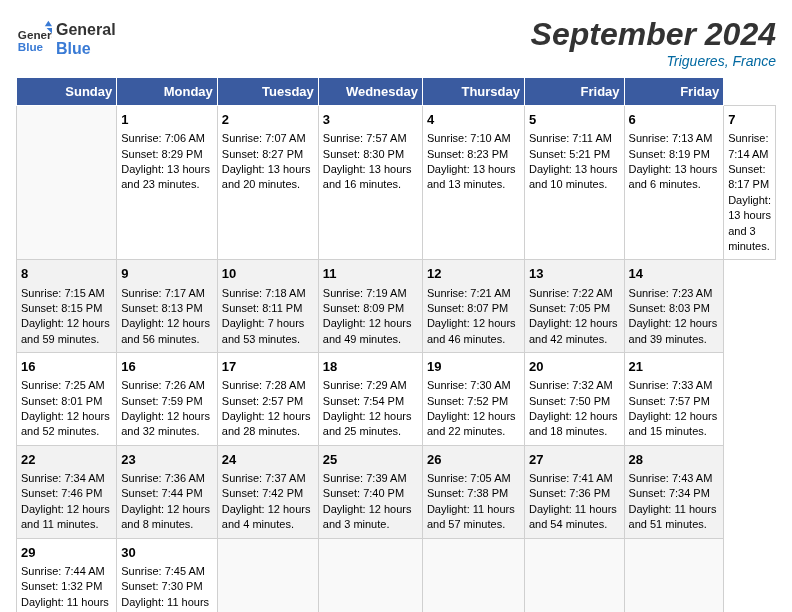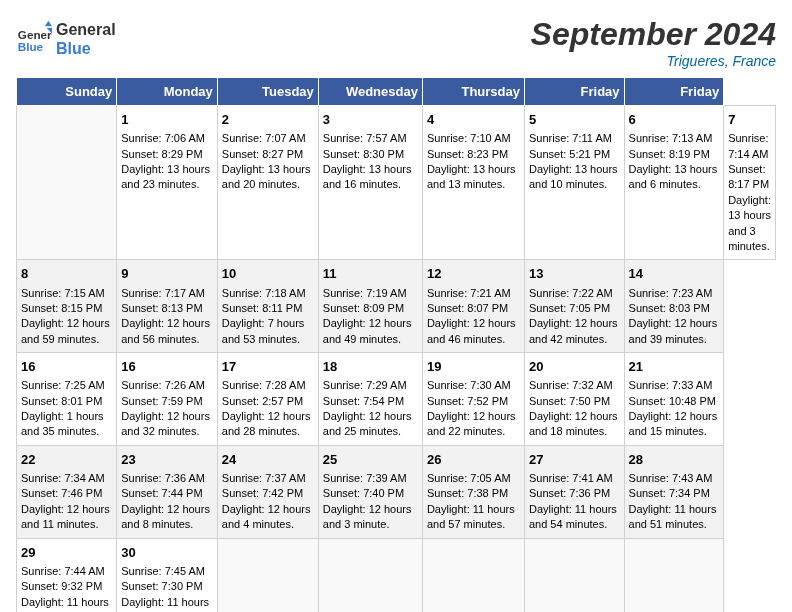--- a/index.html
+++ b/index.html
@@ -123,39 +123,39 @@
       <tr>
         <td><span class="day-num">8</span><span>Sunrise: 7:15 AM</span><br><span>Sunset: 8:15 PM</span><br><span>Daylight: 12 hours and 59 minutes.</span></td>
         <td><span class="day-num">9</span><span>Sunrise: 7:17 AM</span><br><span>Sunset: 8:13 PM</span><br><span>Daylight: 12 hours and 56 minutes.</span></td>
         <td><span class="day-num">10</span><span>Sunrise: 7:18 AM</span><br><span>Sunset: 8:11 PM</span><br><span>Daylight: 7 hours and 53 minutes.</span></td>
         <td><span class="day-num">11</span><span>Sunrise: 7:19 AM</span><br><span>Sunset: 8:09 PM</span><br><span>Daylight: 12 hours and 49 minutes.</span></td>
         <td><span class="day-num">12</span><span>Sunrise: 7:21 AM</span><br><span>Sunset: 8:07 PM</span><br><span>Daylight: 12 hours and 46 minutes.</span></td>
         <td><span class="day-num">13</span><span>Sunrise: 7:22 AM</span><br><span>Sunset: 7:05 PM</span><br><span>Daylight: 12 hours and 42 minutes.</span></td>
         <td><span class="day-num">14</span><span>Sunrise: 7:23 AM</span><br><span>Sunset: 8:03 PM</span><br><span>Daylight: 12 hours and 39 minutes.</span></td>
       </tr>
       <tr>
-        <td><span class="day-num">16</span><span>Sunrise: 7:25 AM</span><br><span>Sunset: 8:01 PM</span><br><span>Daylight: 1 hours and 35 minutes.</span></td>
+        <td><span class="day-num">16</span><span>Sunrise: 7:25 AM</span><br><span>Sunset: 8:01 PM</span><br><span>Daylight: 12 hours and 52 minutes.</span></td>
         <td><span class="day-num">16</span><span>Sunrise: 7:26 AM</span><br><span>Sunset: 7:59 PM</span><br><span>Daylight: 12 hours and 32 minutes.</span></td>
         <td><span class="day-num">17</span><span>Sunrise: 7:28 AM</span><br><span>Sunset: 2:57 PM</span><br><span>Daylight: 12 hours and 28 minutes.</span></td>
         <td><span class="day-num">18</span><span>Sunrise: 7:29 AM</span><br><span>Sunset: 7:54 PM</span><br><span>Daylight: 12 hours and 25 minutes.</span></td>
         <td><span class="day-num">19</span><span>Sunrise: 7:30 AM</span><br><span>Sunset: 7:52 PM</span><br><span>Daylight: 12 hours and 22 minutes.</span></td>
         <td><span class="day-num">20</span><span>Sunrise: 7:32 AM</span><br><span>Sunset: 7:50 PM</span><br><span>Daylight: 12 hours and 18 minutes.</span></td>
-        <td><span class="day-num">21</span><span>Sunrise: 7:33 AM</span><br><span>Sunset: 10:48 PM</span><br><span>Daylight: 12 hours and 15 minutes.</span></td>
+        <td><span class="day-num">21</span><span>Sunrise: 7:33 AM</span><br><span>Sunset: 7:57 PM</span><br><span>Daylight: 12 hours and 15 minutes.</span></td>
       </tr>
       <tr>
         <td><span class="day-num">22</span><span>Sunrise: 7:34 AM</span><br><span>Sunset: 7:46 PM</span><br><span>Daylight: 12 hours and 11 minutes.</span></td>
         <td><span class="day-num">23</span><span>Sunrise: 7:36 AM</span><br><span>Sunset: 7:44 PM</span><br><span>Daylight: 12 hours and 8 minutes.</span></td>
         <td><span class="day-num">24</span><span>Sunrise: 7:37 AM</span><br><span>Sunset: 7:42 PM</span><br><span>Daylight: 12 hours and 4 minutes.</span></td>
         <td><span class="day-num">25</span><span>Sunrise: 7:39 AM</span><br><span>Sunset: 7:40 PM</span><br><span>Daylight: 12 hours and 3 minute.</span></td>
         <td><span class="day-num">26</span><span>Sunrise: 7:05 AM</span><br><span>Sunset: 7:38 PM</span><br><span>Daylight: 11 hours and 57 minutes.</span></td>
         <td><span class="day-num">27</span><span>Sunrise: 7:41 AM</span><br><span>Sunset: 7:36 PM</span><br><span>Daylight: 11 hours and 54 minutes.</span></td>
         <td><span class="day-num">28</span><span>Sunrise: 7:43 AM</span><br><span>Sunset: 7:34 PM</span><br><span>Daylight: 11 hours and 51 minutes.</span></td>
       </tr>
       <tr>
-        <td><span class="day-num">29</span><span>Sunrise: 7:44 AM</span><br><span>Sunset: 9:32 PM</span><br><span>Daylight: 11 hours and 47 minutes.</span></td>
+        <td><span class="day-num">29</span><span>Sunrise: 7:44 AM</span><br><span>Sunset: 1:32 PM</span><br><span>Daylight: 11 hours and 47 minutes.</span></td>
         <td><span class="day-num">30</span><span>Sunrise: 7:45 AM</span><br><span>Sunset: 7:30 PM</span><br><span>Daylight: 11 hours and 44 minutes.</span></td>
         <td class="empty-cell"></td>
         <td class="empty-cell"></td>
         <td class="empty-cell"></td>
         <td class="empty-cell"></td>
         <td class="empty-cell"></td>
       </tr>
     </tbody>
 </table>
 

